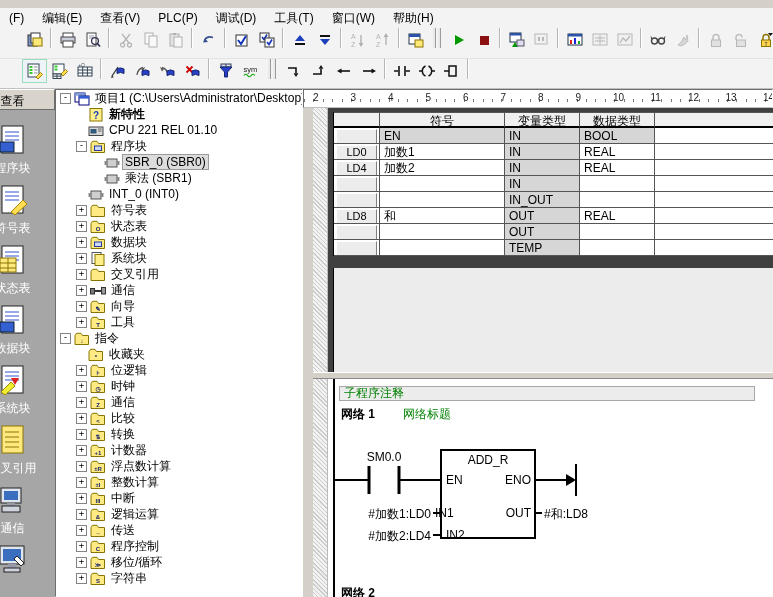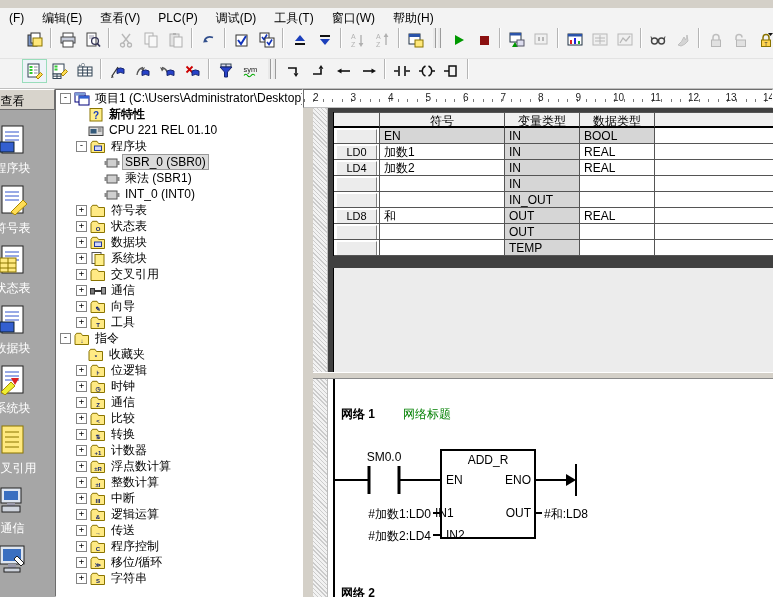--- a/index.html
+++ b/index.html
@@ -560,21 +560,21 @@
       </div>
       <div class="trow" style="padding-left: 36px;">
         <span class="texp-sp"></span>
         <span class="ticon"><svg width="16" height="16" viewBox="0 0 16 16">
             <rect x="3" y="4" width="10" height="8" fill="#cfcfcf" stroke="#555"></rect>
             <rect x="0.5" y="6" width="2.5" height="4" fill="#8a8a8a"></rect>
             <rect x="13" y="6" width="2.5" height="4" fill="#8a8a8a"></rect>
           </svg></span>
         <span class="tlabel">乘法 (SBR1)</span>
       </div>
-      <div class="trow" style="padding-left: 36px;">
+      <div class="trow" style="padding-left: 20px;">
         <span class="texp-sp"></span>
         <span class="ticon"><svg width="16" height="16" viewBox="0 0 16 16">
             <rect x="3" y="4" width="10" height="8" fill="#cfcfcf" stroke="#555"></rect>
             <rect x="0.5" y="6" width="2.5" height="4" fill="#8a8a8a"></rect>
             <rect x="13" y="6" width="2.5" height="4" fill="#8a8a8a"></rect>
           </svg></span>
         <span class="tlabel">INT_0 (INT0)</span>
       </div>
       <div class="trow" style="padding-left: 20px;">
         <span class="texp">+</span>
@@ -884,20 +884,23 @@
       <line x1="86" y1="87" x2="86" y2="115" stroke="#000" stroke-width="3"></line>
       <line x1="86" y1="101" x2="128" y2="101" stroke="#000" stroke-width="2"></line>
       <rect x="128" y="71" width="94" height="88" fill="#fff" stroke="#000" stroke-width="2"></rect>
       <line x1="120" y1="134" x2="128" y2="134" stroke="#000" stroke-width="2"></line>
       <line x1="120" y1="156" x2="128" y2="156" stroke="#000" stroke-width="2"></line>
       <line x1="222" y1="134" x2="229" y2="134" stroke="#000" stroke-width="2"></line>
       <line x1="222" y1="101" x2="254" y2="101" stroke="#000" stroke-width="2"></line>
       <polygon points="263,101 253,95 253,107" fill="#000"></polygon>
       <line x1="263" y1="85" x2="263" y2="117" stroke="#000" stroke-width="2"></line>
     </svg>
+    <div class="band" style="top:7px;">
+      <span>子程序注释</span>
+    </div>
     <div class="lad-lbl lad-bold" style="left:28px;top:27px;">网络 1</div>
     <div class="lad-lbl lad-green" style="left:90px;top:27px;">网络标题</div>
     <div class="lad-lbl" style="left:46px;top:71px;width:50px;text-align:center;">SM0.0</div>
     <div class="lad-lbl" style="left:128px;top:74px;width:94px;text-align:center;">ADD_R</div>
     <div class="lad-lbl" style="left:133px;top:94px;">EN</div>
     <div class="lad-lbl" style="left:180px;top:94px;width:38px;text-align:right;">ENO</div>
     <div class="lad-lbl" style="left:122px;top:127px;">IN1</div>
     <div class="lad-lbl" style="left:133px;top:149px;">IN2</div>
     <div class="lad-lbl" style="left:170px;top:127px;width:48px;text-align:right;">OUT</div>
     <div class="lad-lbl" style="left:24px;top:127px;width:94px;text-align:right;">#加数1:LD0</div>

